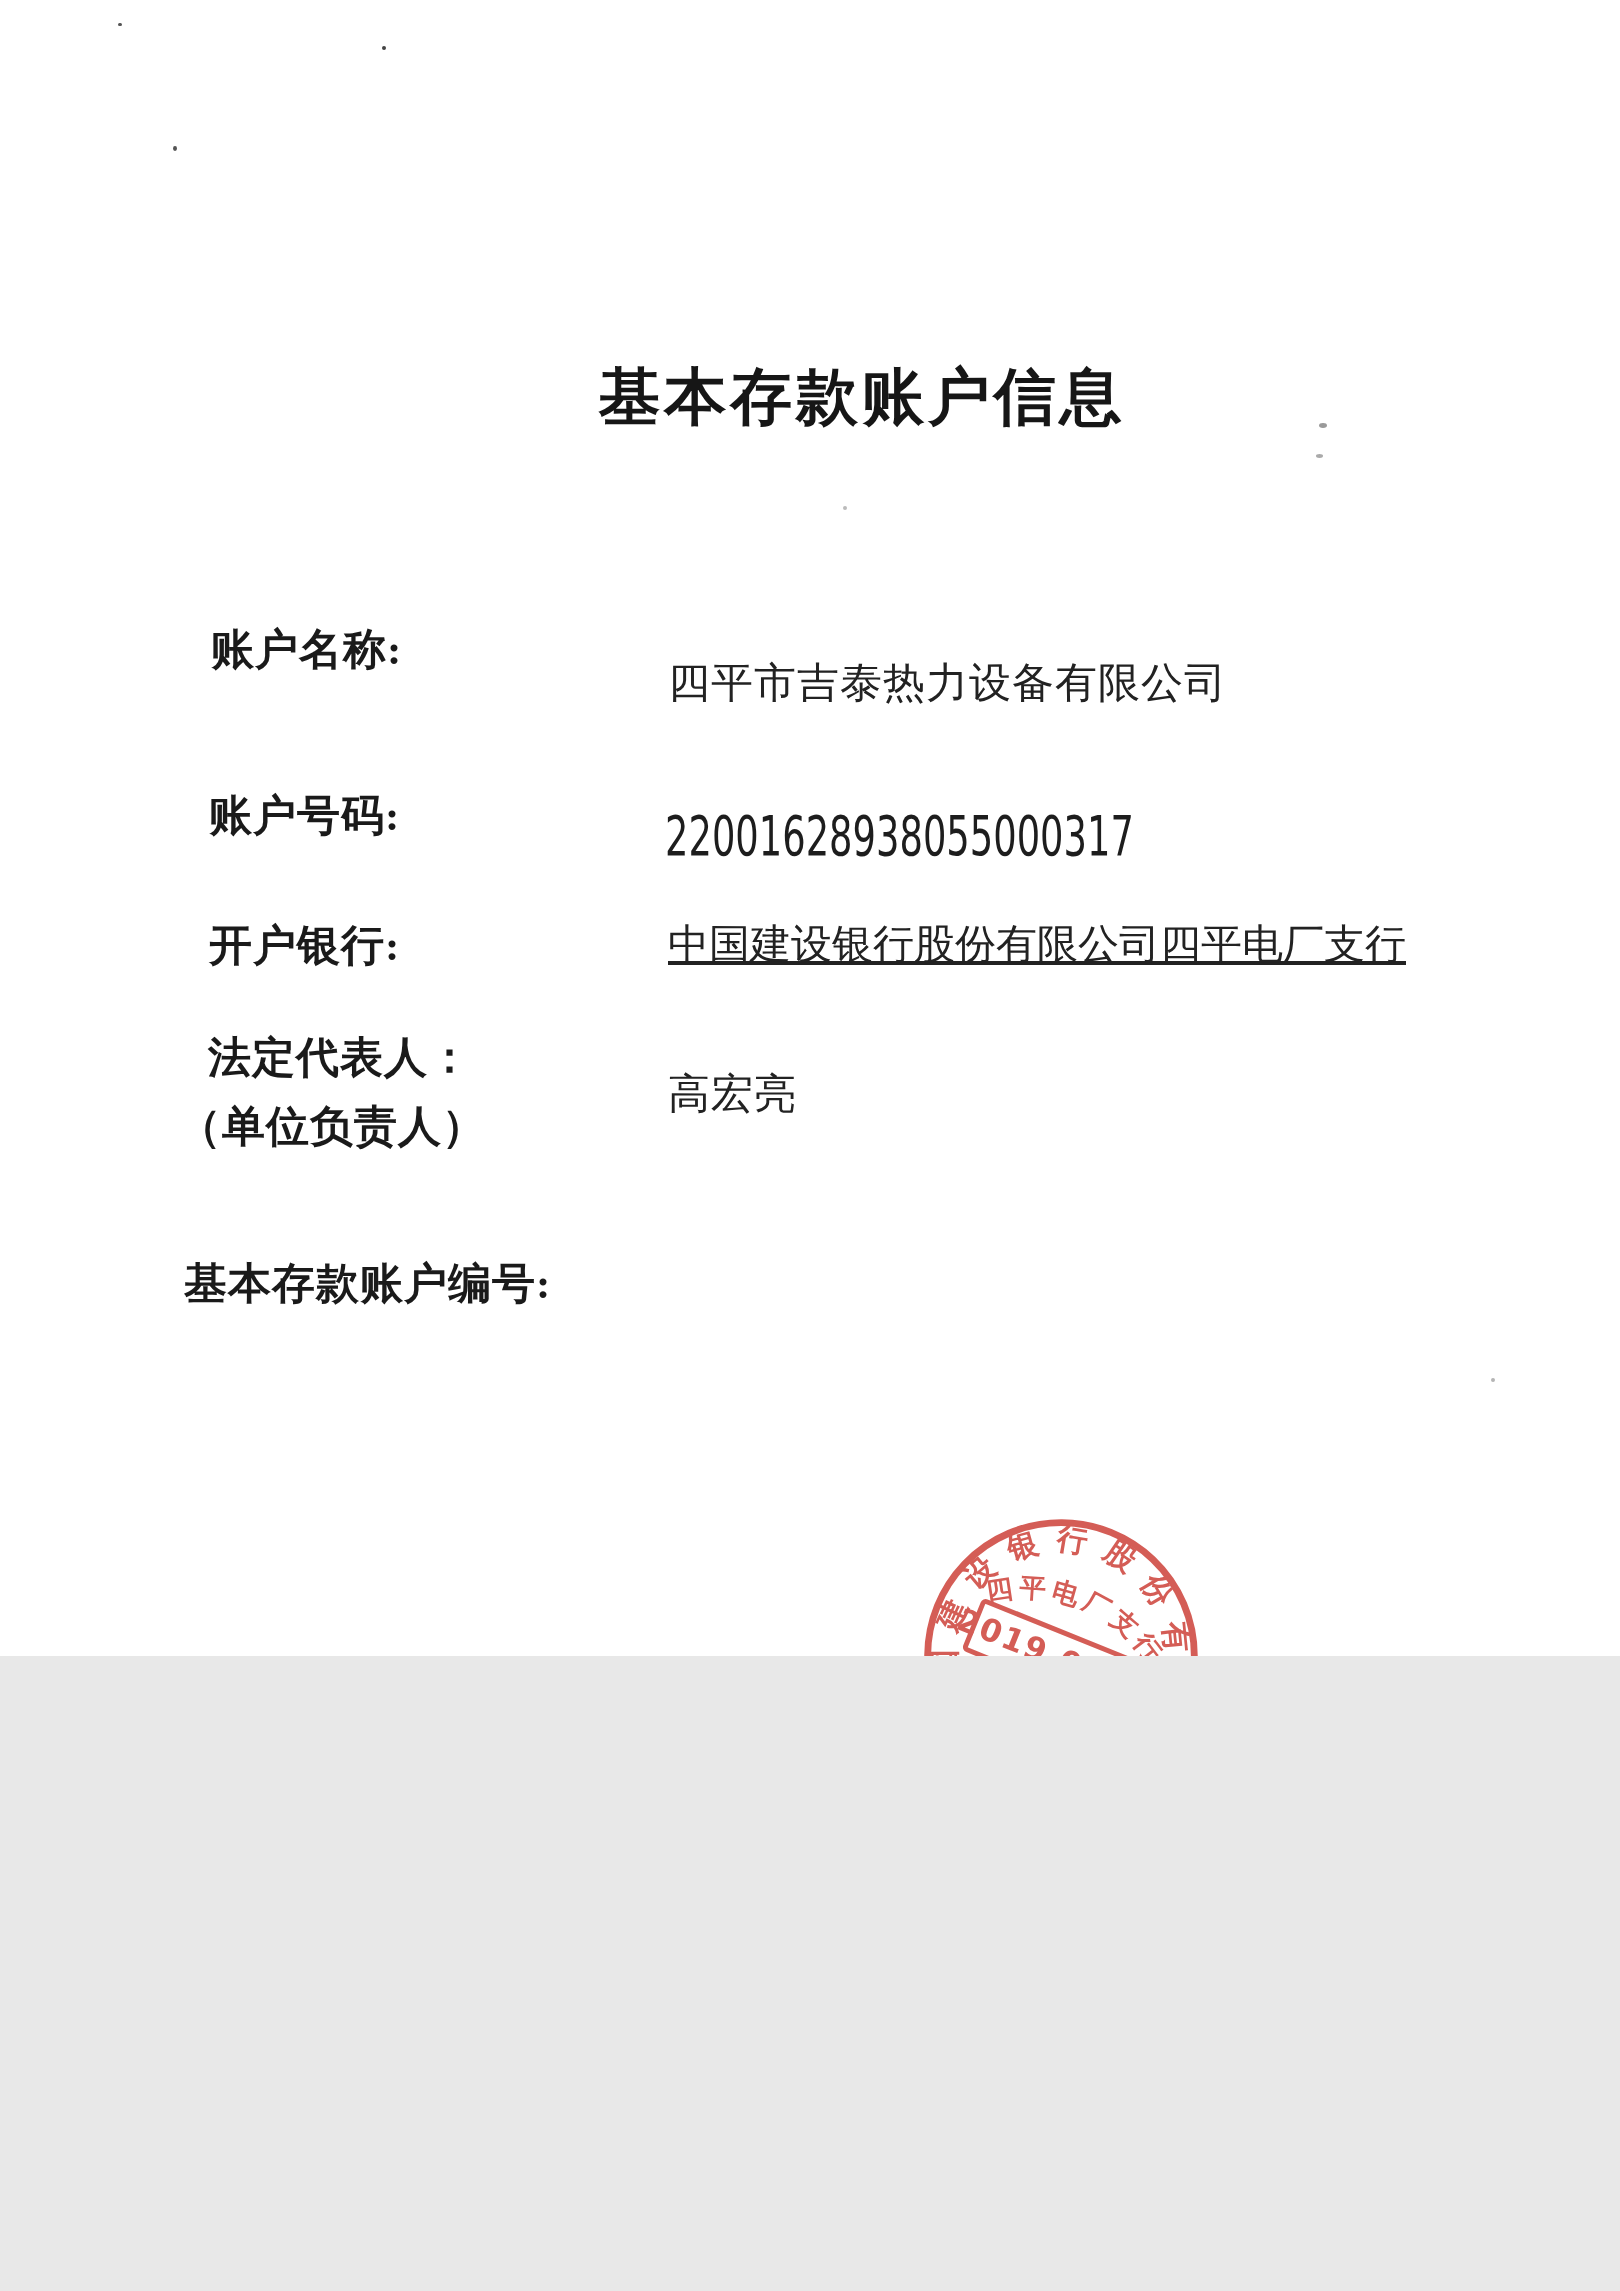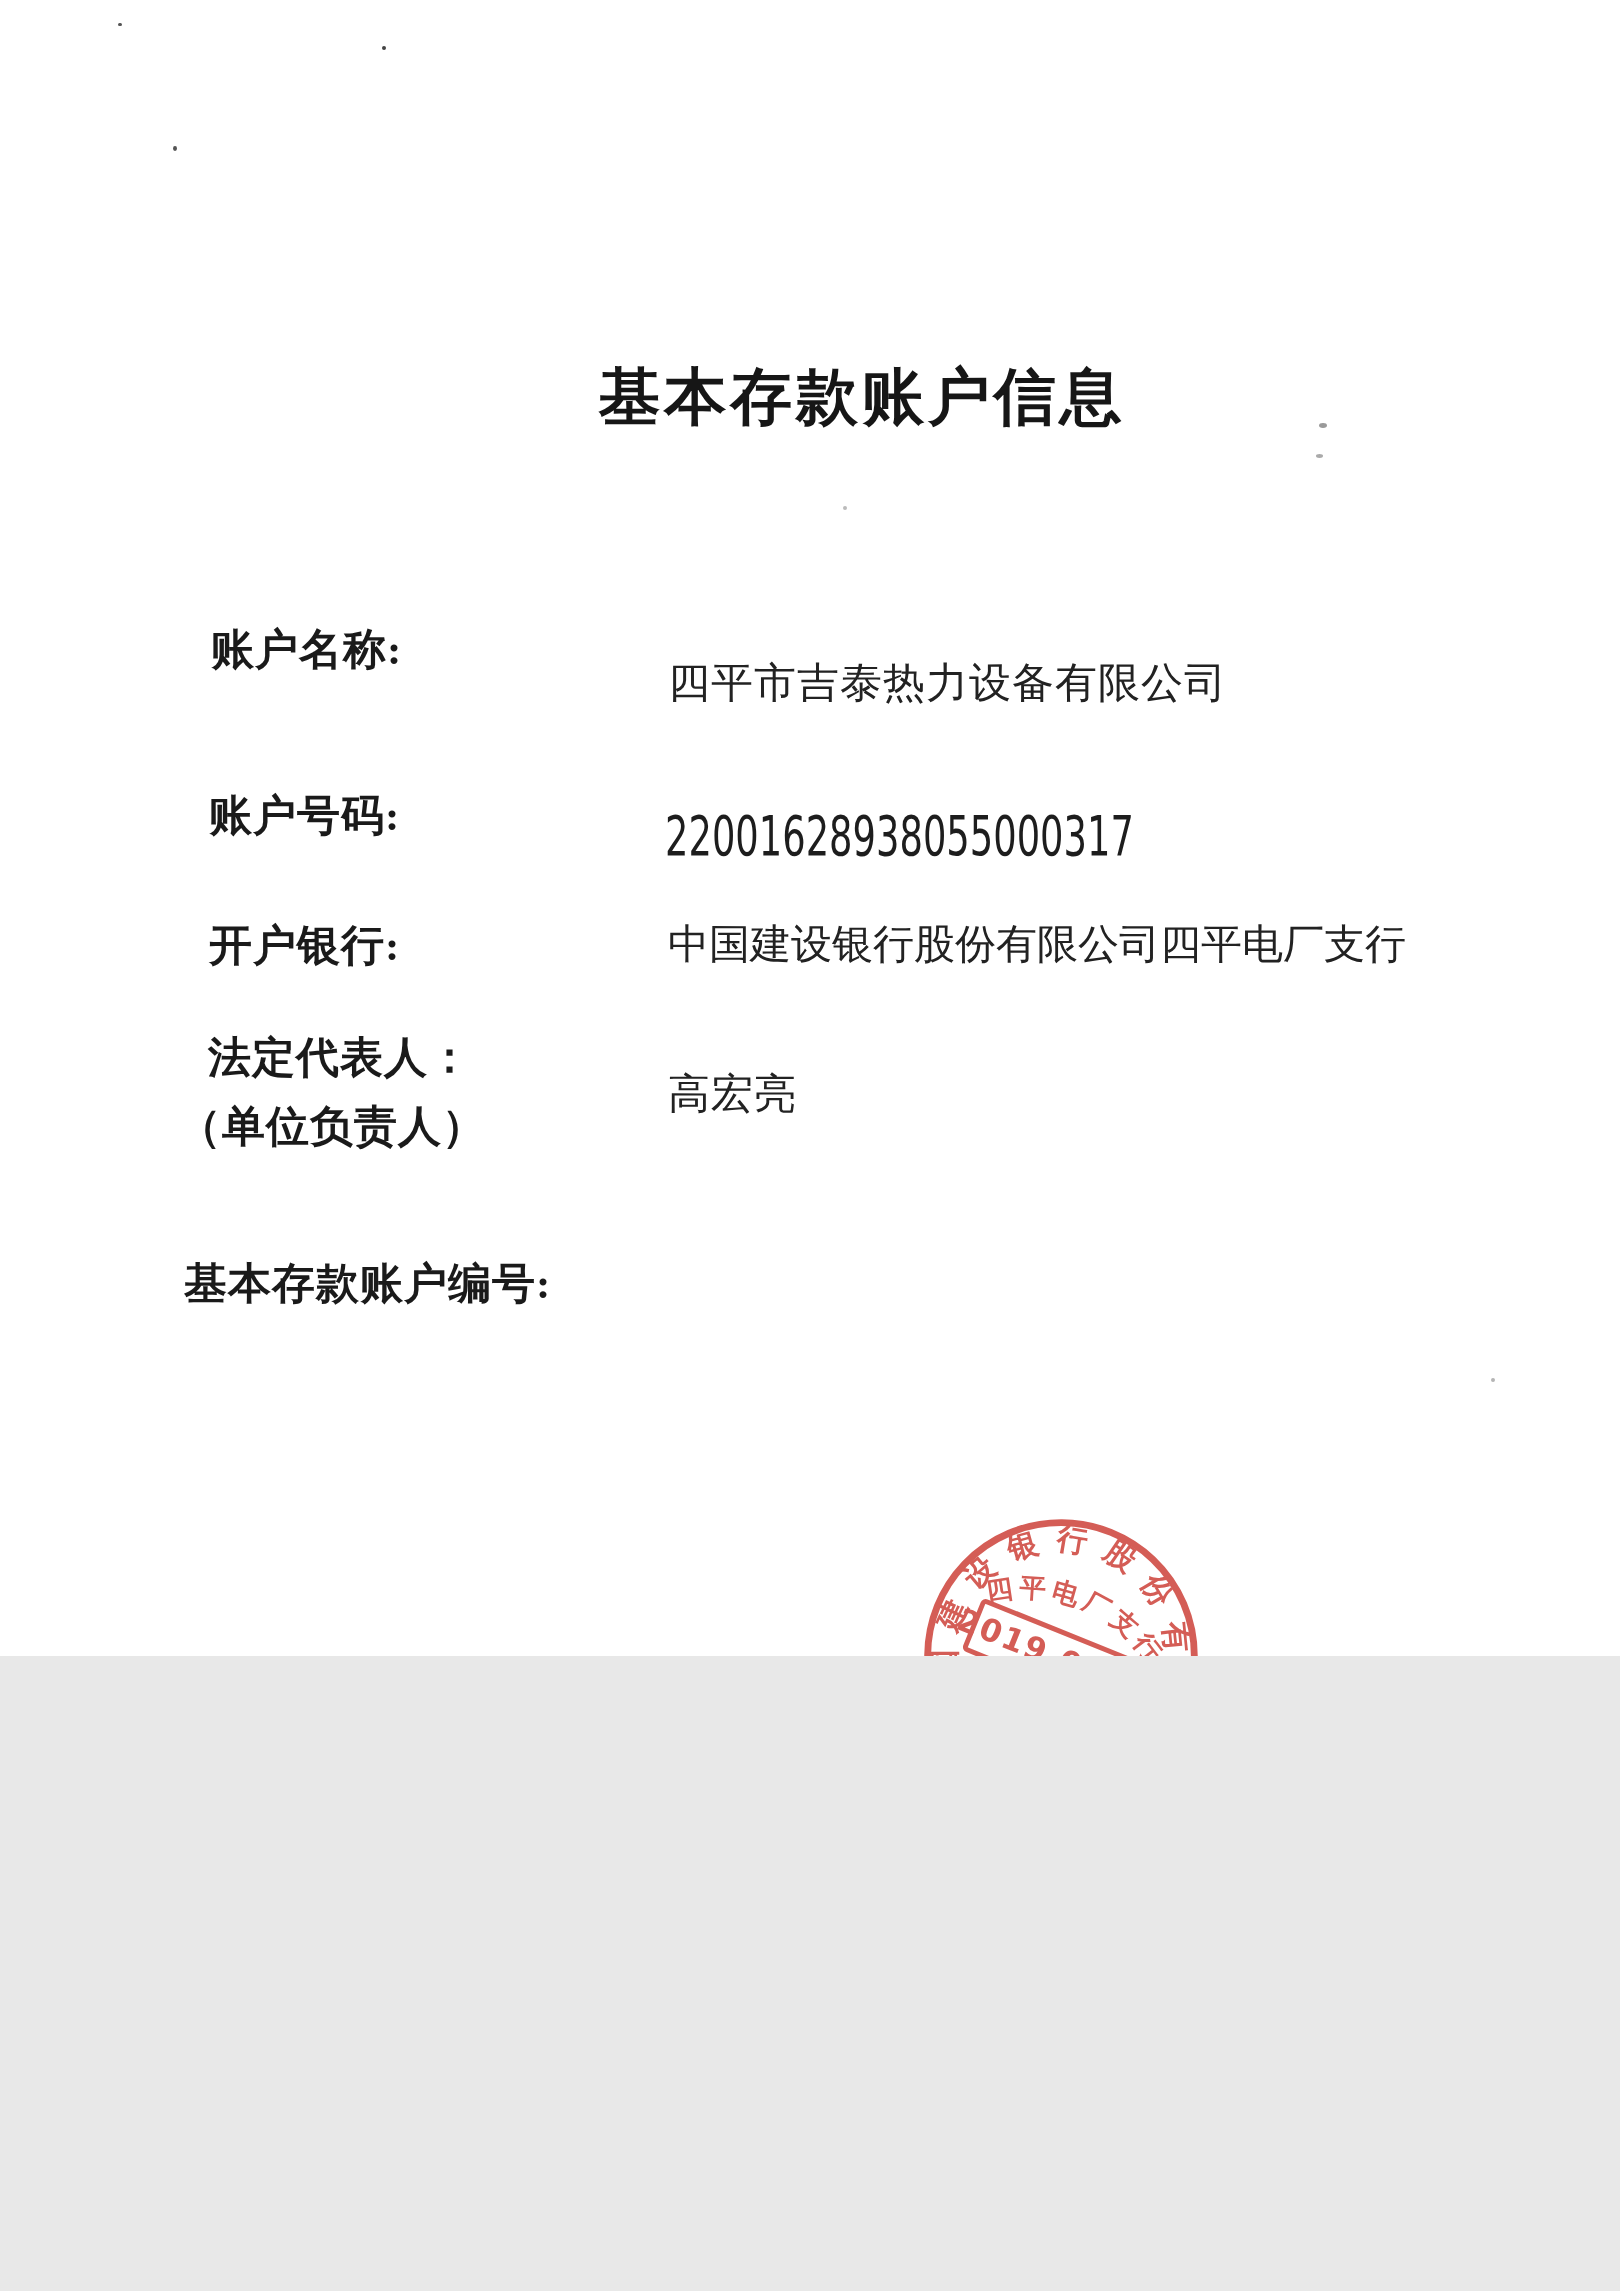--- a/index.html
+++ b/index.html
@@ -73,21 +73,21 @@
 
   <div class="abs label" style="left:211px;top:621px;">账户名称:</div>
   <div class="abs value-cjk" style="left:668px;top:617px;margin-top:38px;">四平市吉泰热力设备有限公司</div>
 
   <div class="abs label" style="left:209px;top:787px;">账户号码:</div>
   <div class="abs" style="left:665px;top:780px;margin-top:24px;">
     <span class="num">22001628938055000317</span>
   </div>
 
   <div class="abs label" style="left:209px;top:917px;">开户银行:</div>
-  <div class="abs value-cjk-long" style="left:668px;top:917px;">中国建设银行股份有限公司四平电厂支行</div>
+  <div class="abs value-cjk-long" style="left:668px;top:917px;text-decoration:underline;">中国建设银行股份有限公司四平电厂支行</div>
 
   <div class="abs label" style="left:208px;top:1029px;">法定代表人：</div>
   <div class="abs label" style="left:178px;top:1098px;">（单位负责人）</div>
   <div class="abs value-cjk" style="left:668px;top:1066px;">高宏亮</div>
 
   <div class="abs label" style="left:184px;top:1255px;">基本存款账户编号:</div>
 
   <div class="abs date-line" style="left:929px;top:1721px;">
     <span class="date-num">2019</span>
     <span class="date-cjk">年</span>

